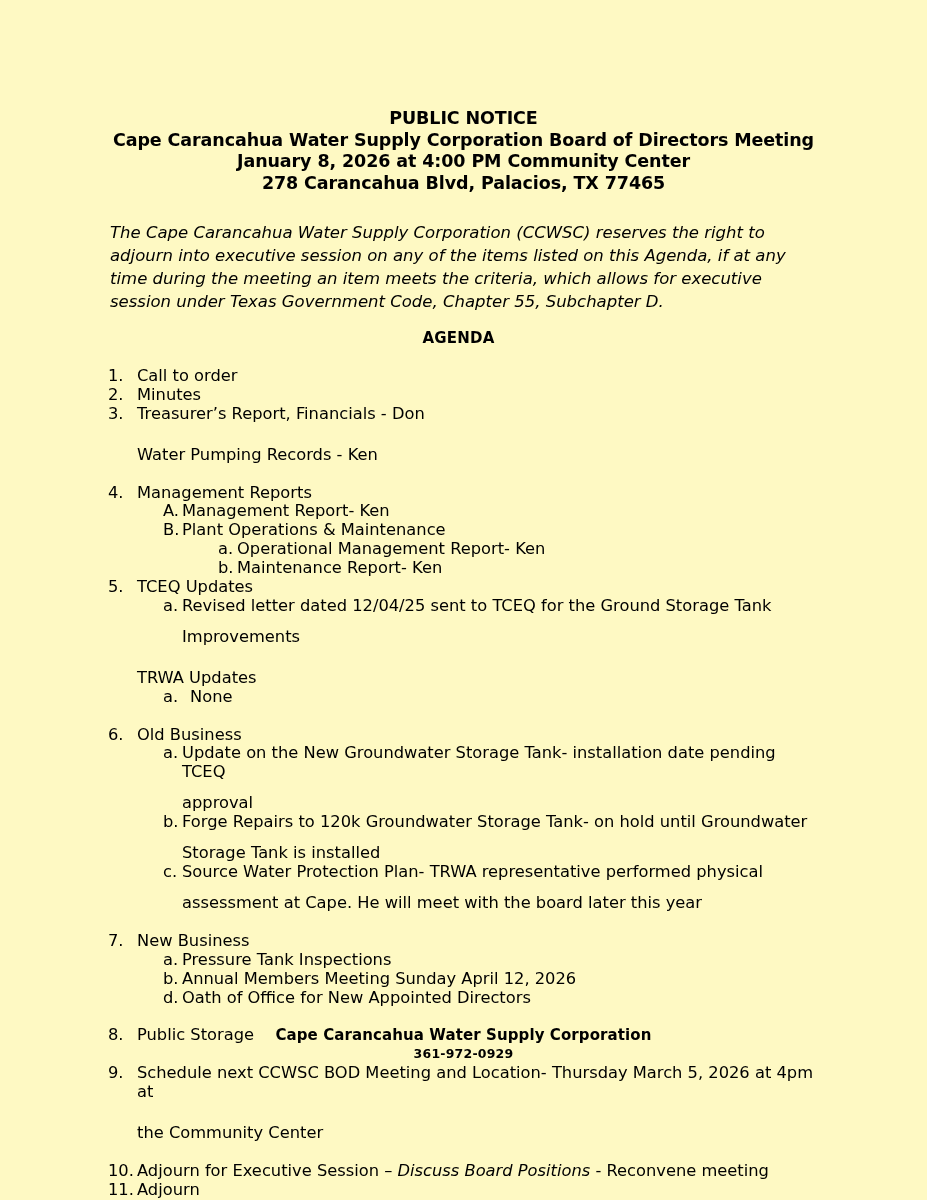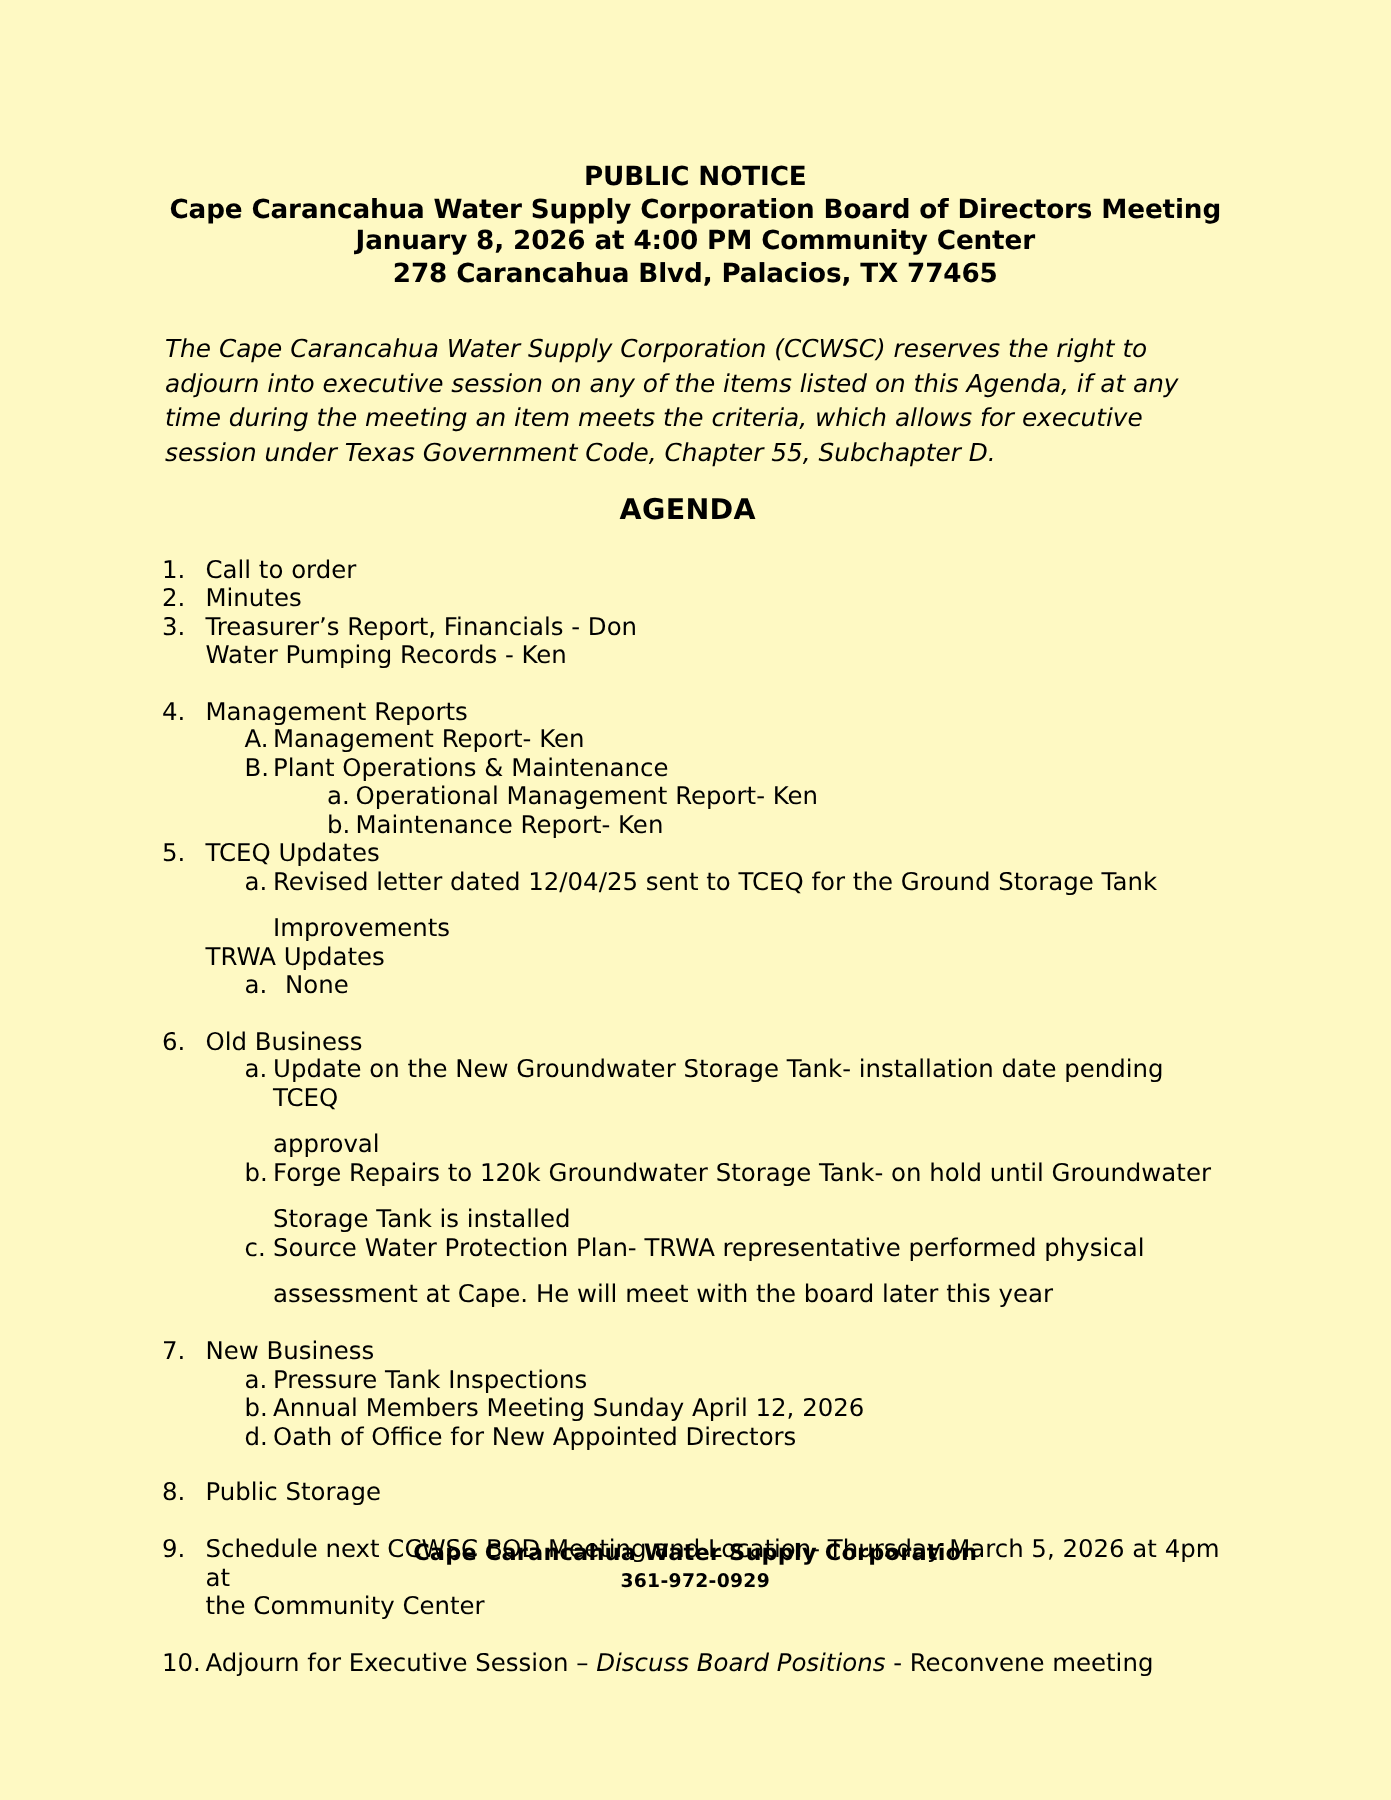--- a/index.html
+++ b/index.html
@@ -46,21 +46,21 @@
     padding-top: 27px;
     padding-left: 110px;
     padding-right: 105px;
     text-align: left;
   }
 
   
   .agenda-heading {
     text-align: center;
     font-weight: bold;
-    font-size: 19px;
+    font-size: 15px;
     padding-top: 16px;
     padding-right: 10px;
     letter-spacing: 0.2px;
   }
 
   
   .agenda-body {
     padding-top: 20px;
     padding-left: 108px;
     padding-right: 105px;
@@ -82,21 +82,21 @@
   .num-wide {
     flex: 0 0 auto;
     width: 29px;
     text-align: left;
   }
   .item-text {
     flex: 1 1 auto;
   }
 
   
-  .ind-text   { margin-left: 29px; }   
+  .ind-text   { margin-left: 29px; margin-top: 22px; }   
   .ind-letter { margin-left: 55px; }   
   .ind-sub    { margin-left: 110px; }  
 
   .letter {
     flex: 0 0 auto;
     width: 19px;
   }
   .letter-sp {
     flex: 0 0 auto;
     width: 27px;
@@ -266,20 +266,24 @@
     </div>
     <div class="ind-text">the Community Center</div>
 
     <div class="gap-md"></div>
 
     <div class="row">
       <span class="num-wide">10.</span>
       <span class="item-text"><span>Adjourn for Executive Session – </span><em class="inline-em">Discuss Board Positions</em><span> - Reconvene meeting</span></span>
     </div>
 
+    <div class="row">
+      <span class="num-wide">11.</span>
+      <span class="item-text">Adjourn</span>
+    </div>
 
   </div>
 
   <div class="footer">
     <div class="f1">Cape Carancahua Water Supply Corporation</div>
     <div class="f3">361-972-0929</div>
   </div>
 
 </div>
 

